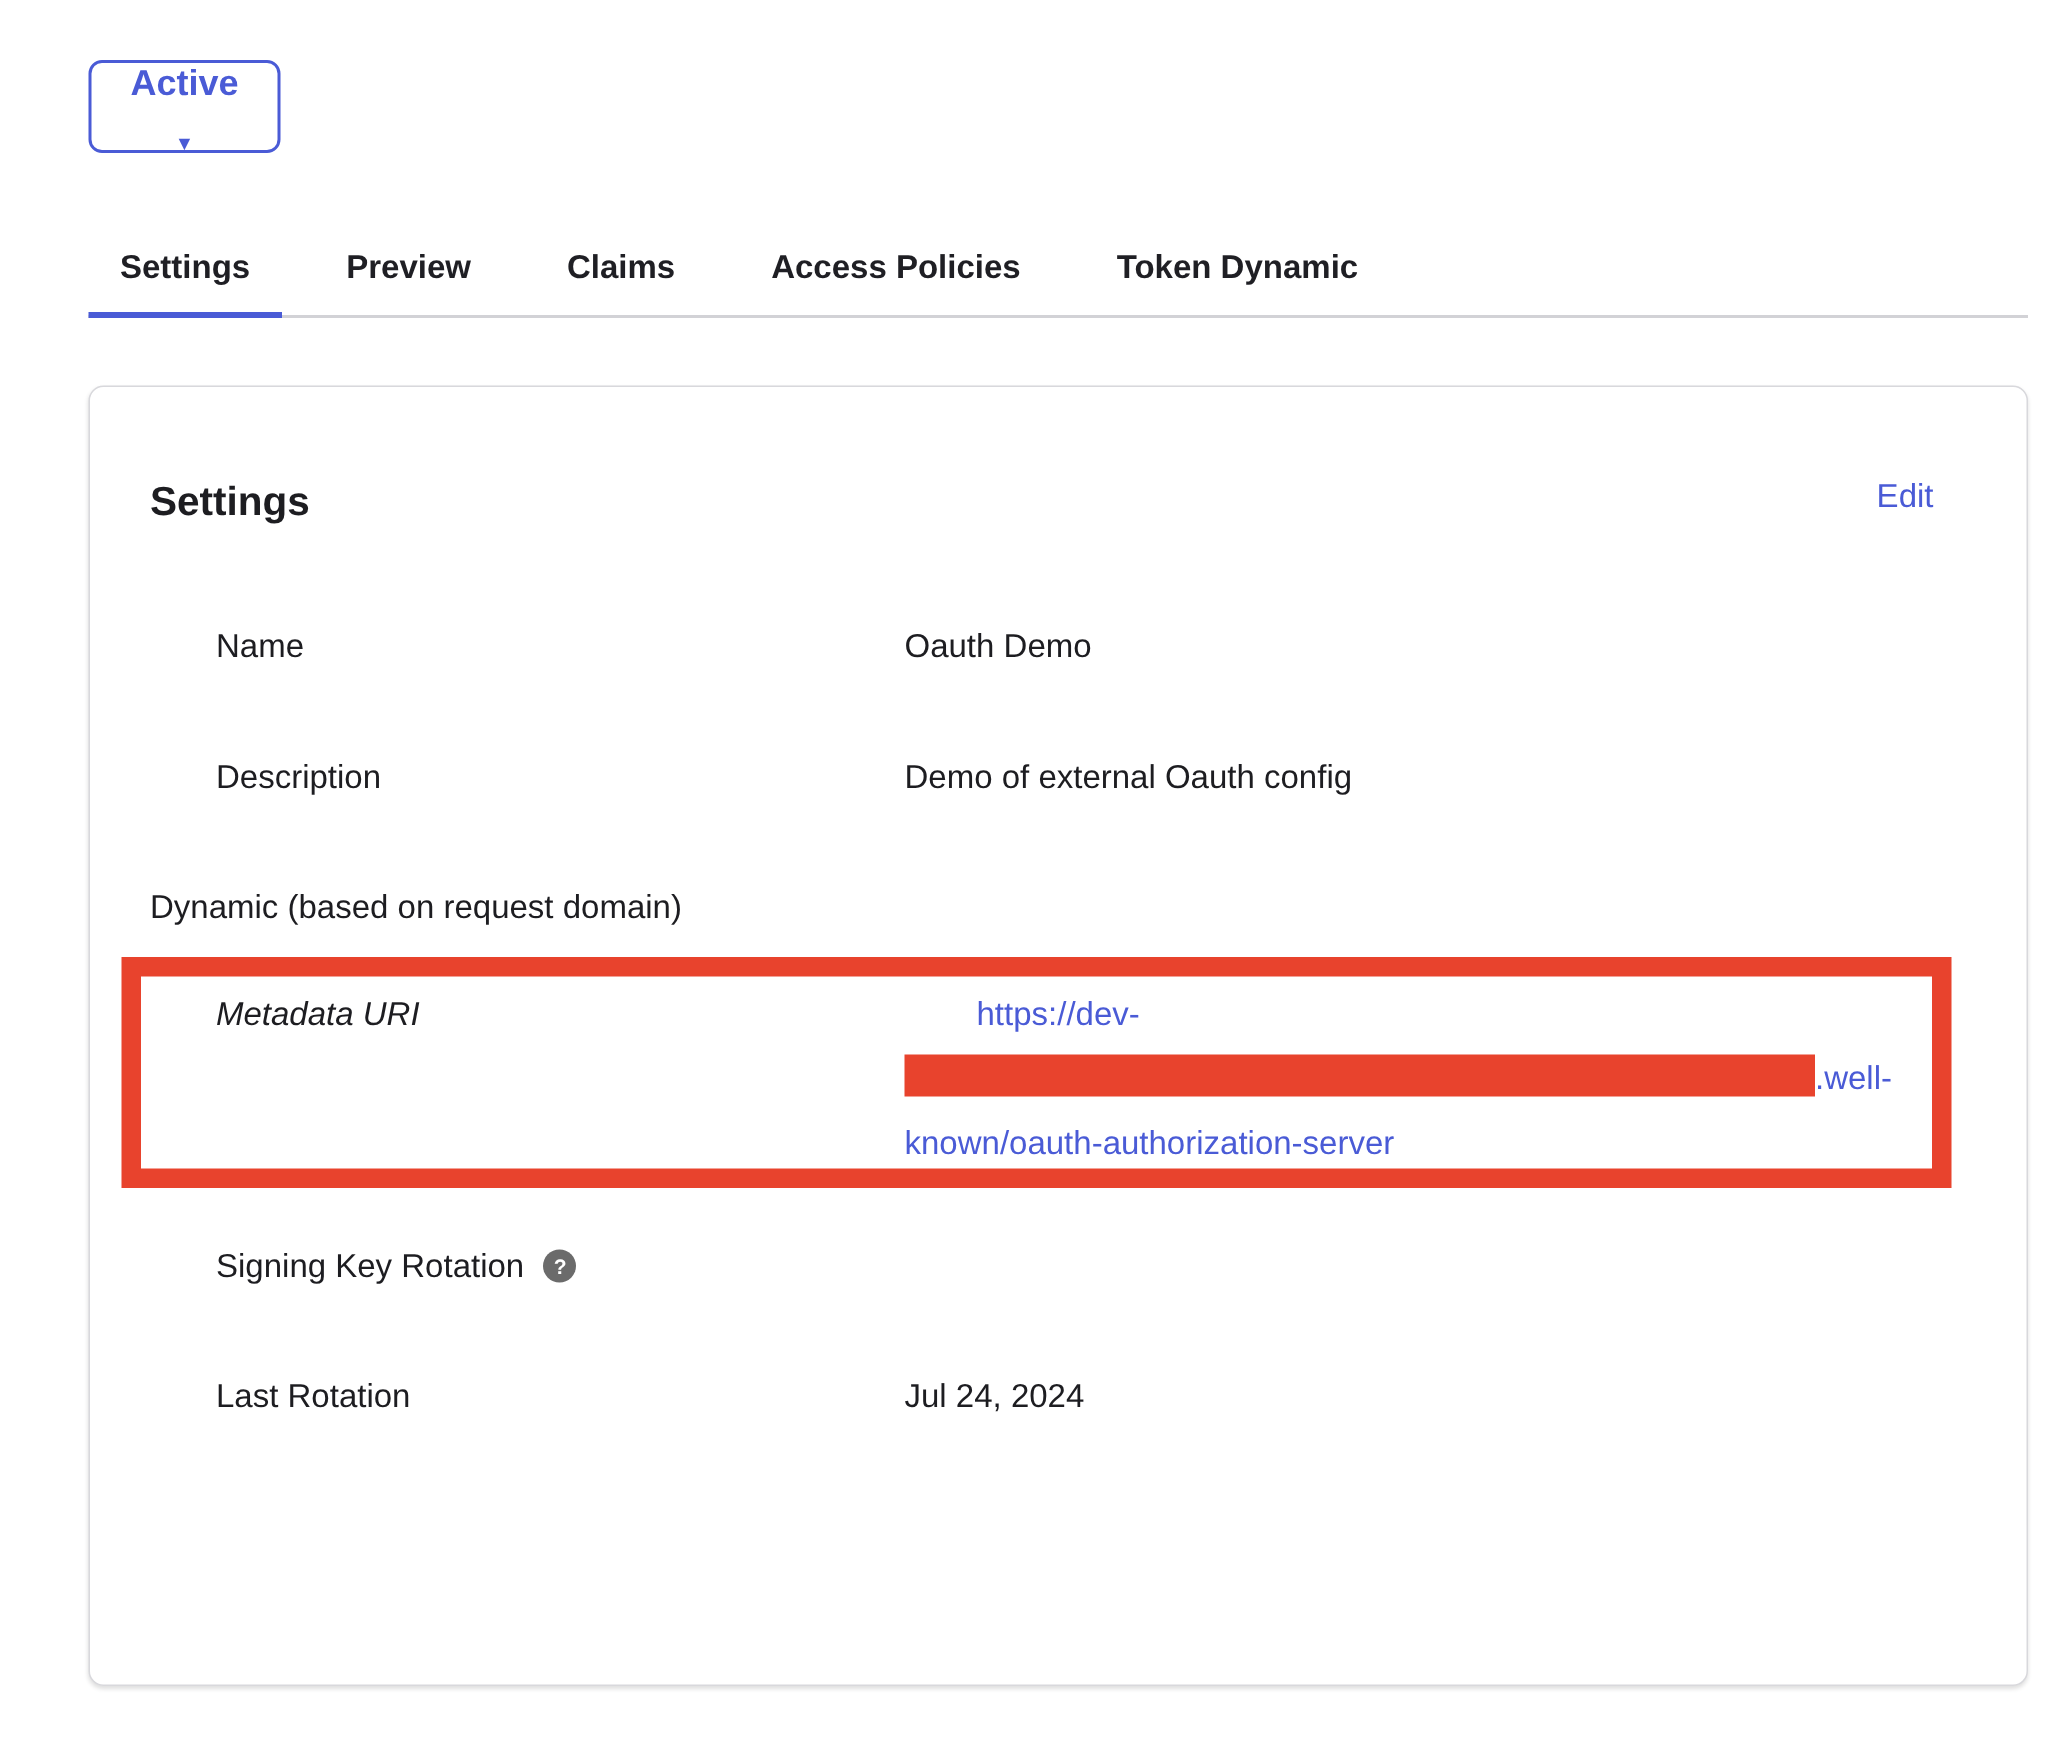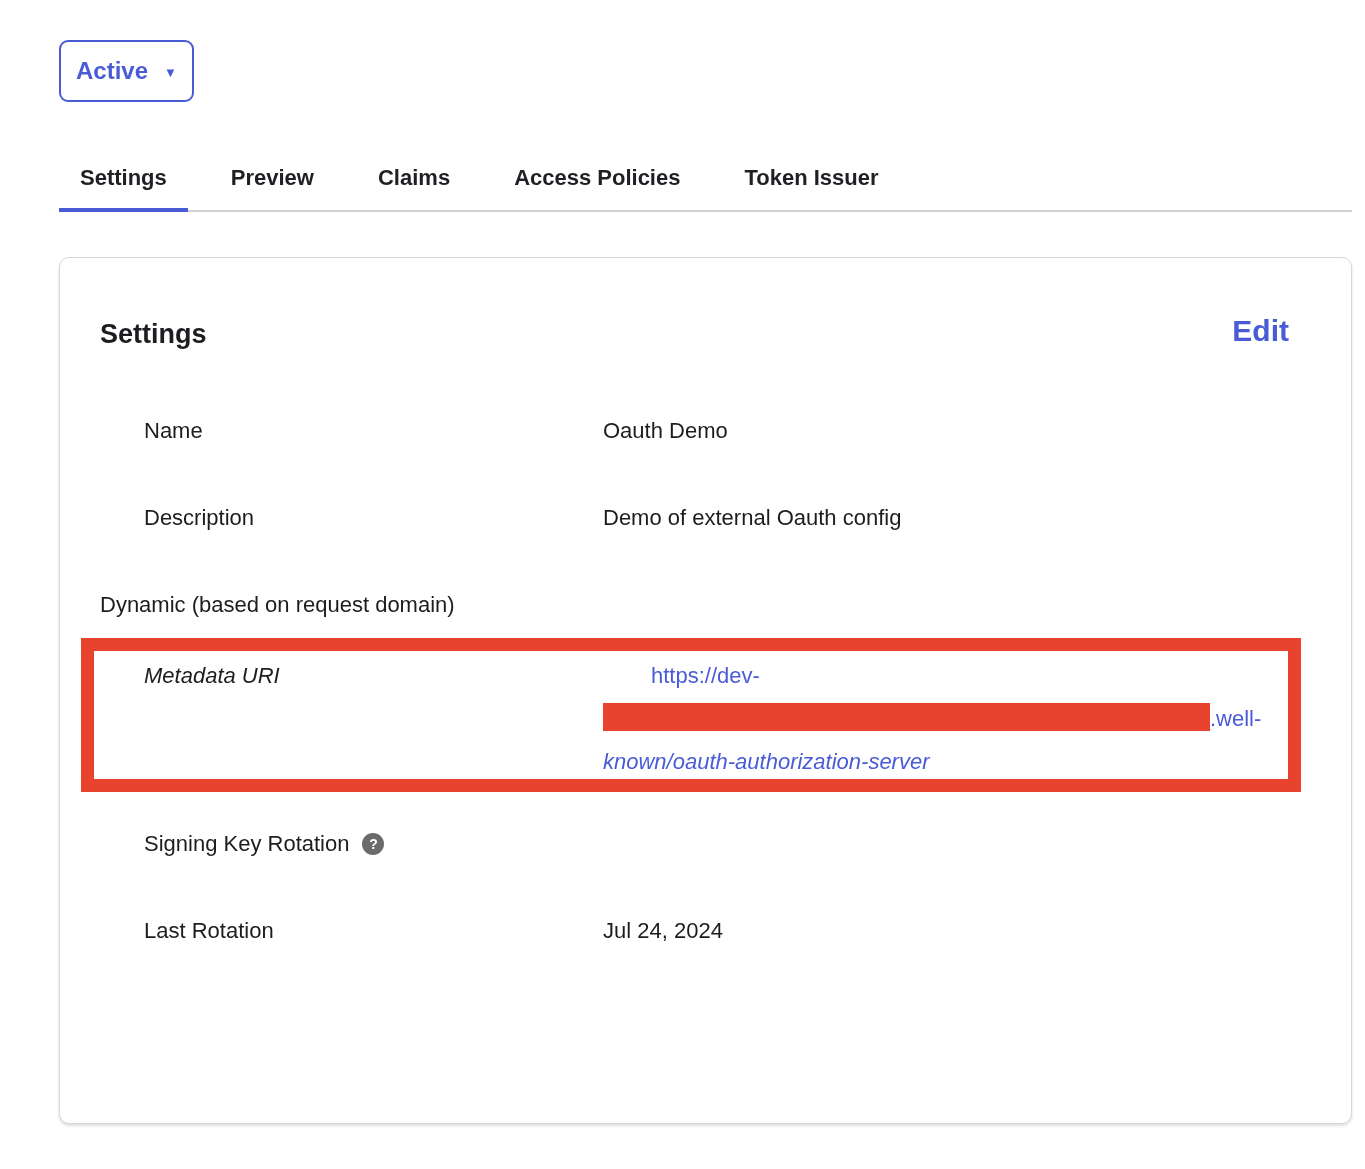--- a/index.html
+++ b/index.html
@@ -16,24 +16,24 @@
     background: #ffffff;
     font-family: "Liberation Sans", sans-serif;
     color: var(--text);
     overflow: hidden;
   }
   .page { padding: 40px 13px 0 59px; }
 
   
   .status-btn {
     display: inline-flex; align-items: center; gap: 16px;
-    height: 62px; padding: 0 15px;
+    height: 62px; padding: 0 26px;
     border: 2px solid var(--accent); border-radius: 9px;
     background: #fff; color: var(--accent);
-    font-size: 24px; font-weight: 700; cursor: pointer;
+    font-size: 24px; font-weight: 700; cursor: pointer; flex-direction: column;
   }
   .status-btn .caret { font-size: 13px; line-height: 1; margin-top: 3px; }
 
   
   .tabs {
     display: flex; margin-top: 48px;
     border-bottom: 2px solid var(--line-gray);
   }
   .tab {
     padding: 15px 21px 17px;
@@ -50,21 +50,21 @@
     background: #fff;
     box-shadow: 0 2px 3px rgba(0,0,0,0.13);
     padding: 58px 40px 0 40px;
   }
   .card-header {
     display: flex; justify-content: space-between; align-items: flex-start;
     padding-right: 22px; margin-bottom: 64px;
   }
   .card-title { font-size: 27px; font-weight: 700; line-height: 36px; }
   .edit-link {
-    font-size: 30px; font-weight: 700; color: var(--accent);
+    font-size: 22px; font-weight: 400; color: var(--accent);
     line-height: 30px; cursor: pointer; text-decoration: none; margin-left: 23px;
   }
 
   
   .row {
     display: grid; grid-template-columns: 503px 1fr;
     font-size: 22px; line-height: 30px;
     margin-bottom: 57px; align-items: start;
   }
   .row.mb-small { margin-bottom: 34px; }
@@ -105,21 +105,21 @@
   <button class="status-btn">
     <span>Active</span>
     <span class="caret">▼</span>
   </button>
 
   <div class="tabs">
     <div class="tab active">Settings</div>
     <div class="tab">Preview</div>
     <div class="tab">Claims</div>
     <div class="tab">Access Policies</div>
-    <div class="tab">Token Issuer</div>
+    <div class="tab">Token Dynamic</div>
   </div>
 
   <div class="card">
 
     <div class="card-header">
       <div class="card-title">Settings</div>
       <a class="edit-link">Edit</a>
     </div>
 
     <div class="row">
@@ -139,21 +139,21 @@
 
     <div class="row row-metadata">
       <div class="red-frame"></div>
       <div class="row-label" style="align-items:flex-start;font-style:italic;">Metadata URI</div>
       <div class="row-value">
         <a class="uri-link">
           <span style="display:block;margin-left:48px;">https://dev-</span>
           <span style="display:block;">
             <span class="redact-bar"></span><span>.well-</span>
           </span>
-          <span style="display:block;font-style:italic;">known/oauth-authorization-server</span>
+          <span style="display:block;">known/oauth-authorization-server</span>
         </a>
       </div>
     </div>
 
     <div class="row">
       <div class="row-label">
         <span>Signing Key Rotation</span>
         <span class="help-icon">?</span>
       </div>
     </div>

